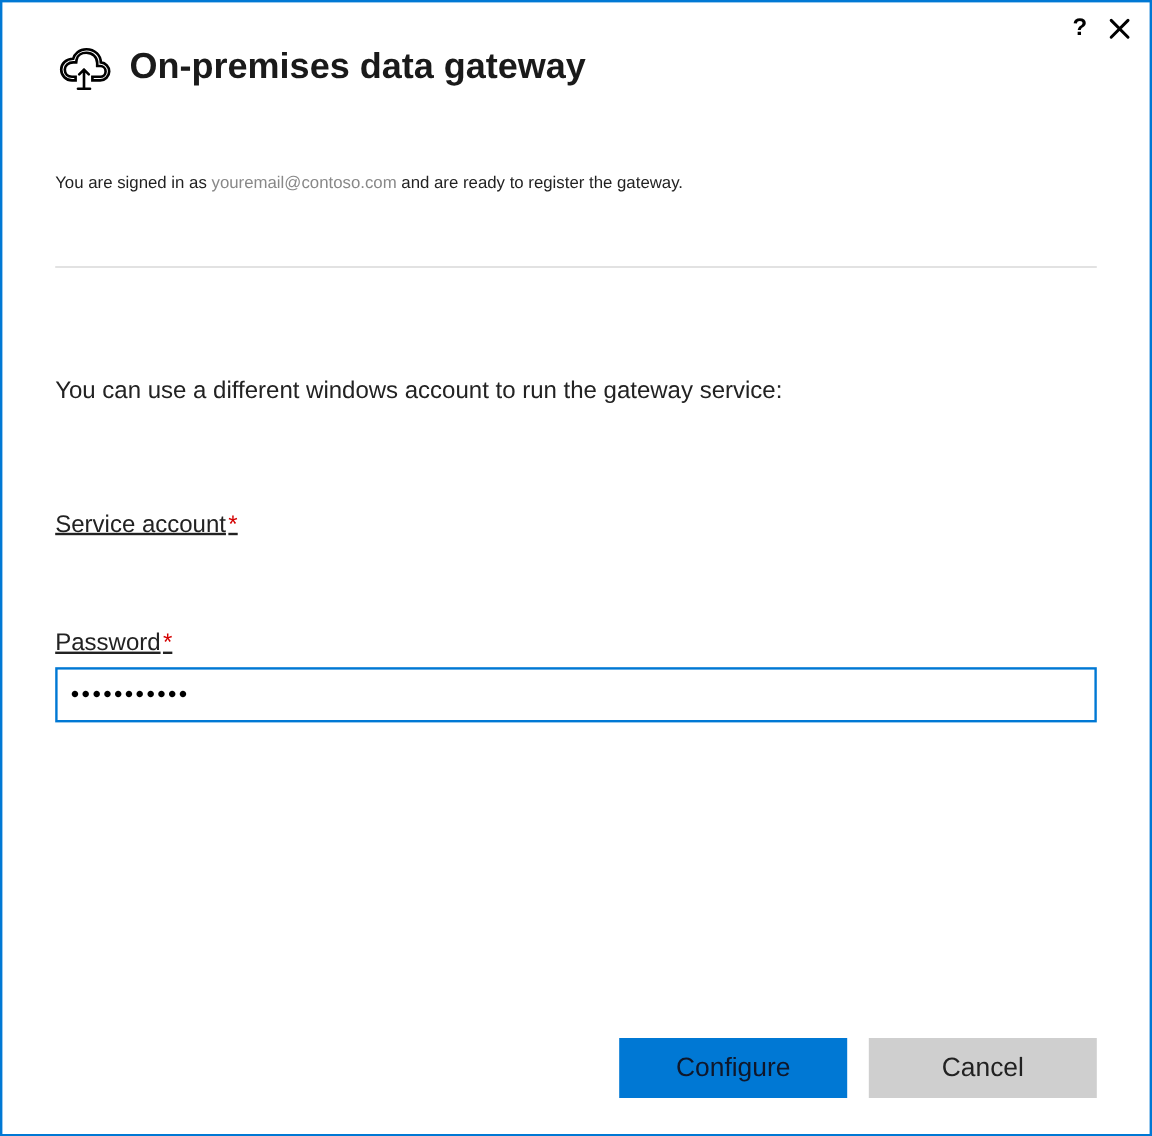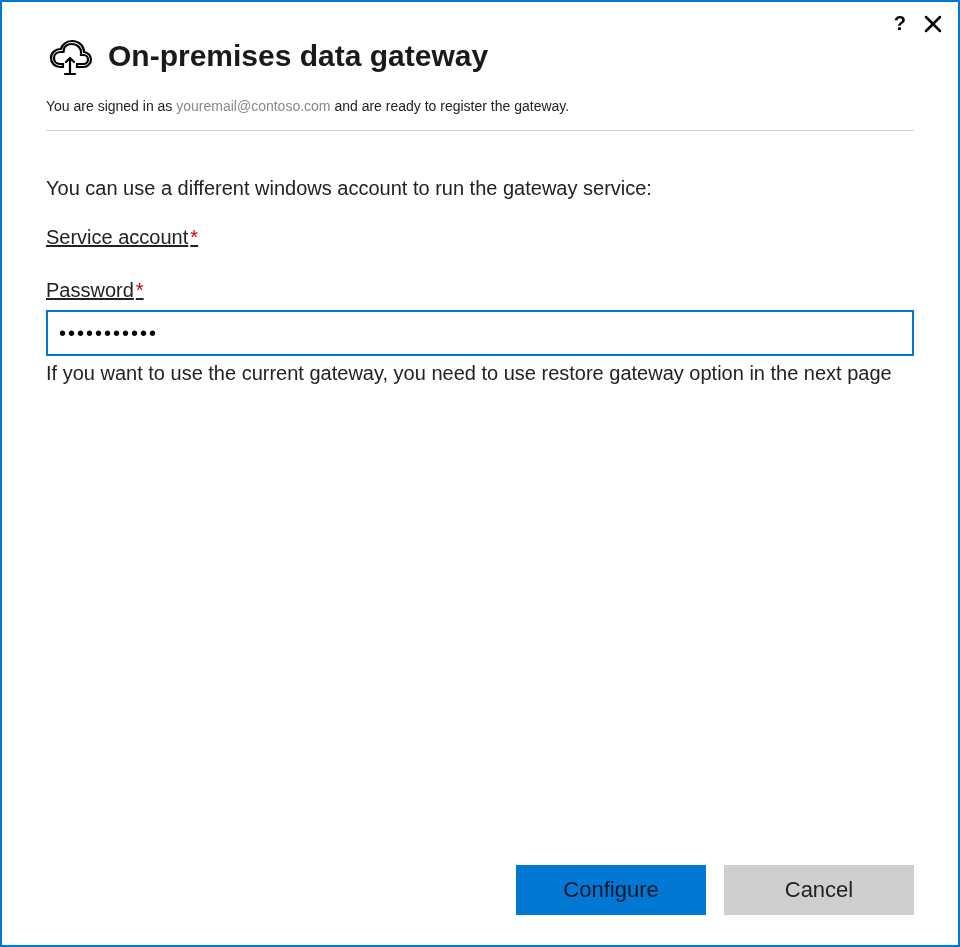--- a/index.html
+++ b/index.html
@@ -39,20 +39,21 @@
     .close-icon svg {
       width: 18px;
       height: 18px;
       display: block;
     }
     .content {
       padding: 32px 44px 0 44px;
       flex: 1;
       display: flex;
       flex-direction: column;
+      gap: 46px;
     }
     .header {
       display: flex;
       align-items: center;
       gap: 14px;
       margin-bottom: 18px;
     }
     .cloud-icon svg {
       width: 48px;
       height: 44px;
@@ -73,21 +74,21 @@
       color: #888;
     }
     .divider {
       border: none;
       border-bottom: 1px solid #d0d0d0;
       margin-bottom: 46px;
     }
     .instruction {
       font-size: 20px;
       color: #222;
-      margin-bottom: 26px;
+      margin-bottom: 42px;
     }
     .field-label {
       font-size: 20px;
       color: #222;
       margin-bottom: 8px;
       text-decoration: underline;
     }
     .required {
       color: #d40000;
       margin-left: 2px;
@@ -185,21 +186,20 @@
       <div class="field-label">
         <span>Service account</span><span class="required">*</span>
       </div>
     </div>
 
     <div class="field-group" style="margin-bottom:2px;">
       <div class="field-label">
         <span>Password</span><span class="required">*</span>
       </div>
       <div class="password-dots">•••••••••••</div>
-      <p class="hint-text">If you want to use the current gateway, you need to use restore gateway option in the next page</p>
     </div>
 
   </div>
 
   <div class="footer">
     <button class="btn btn-primary">Configure</button>
     <button class="btn btn-secondary">Cancel</button>
   </div>
 
 </div>

